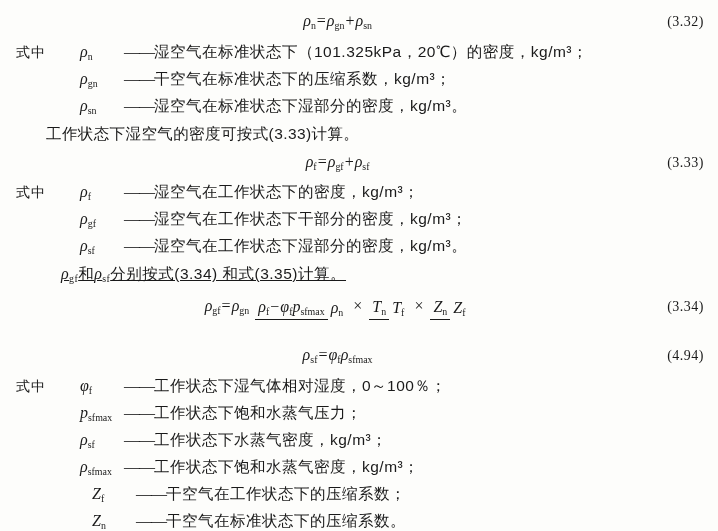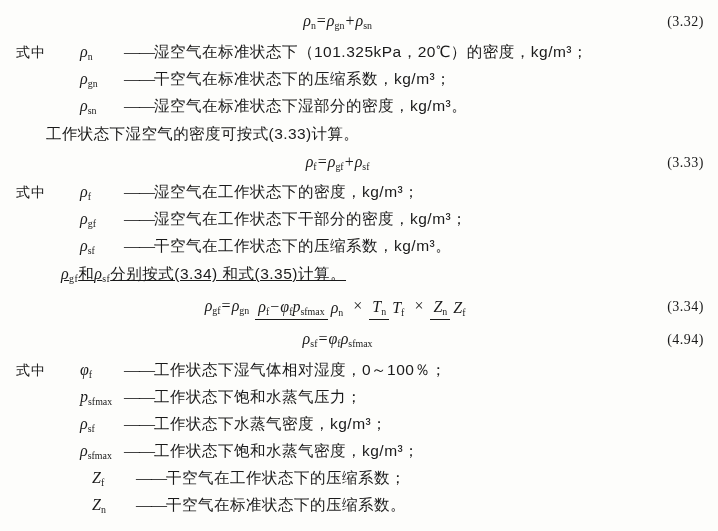--- a/index.html
+++ b/index.html
@@ -181,21 +181,21 @@
 
   <div class="def-line">
     <span class="indent-sym"><span class="mathit">ρ<sub>gf</sub></span></span>
     <span class="dash mathrm">——</span>
     <span class="zh">湿空气在工作状态下干部分的密度，kg/m³；</span>
   </div>
 
   <div class="def-line">
     <span class="indent-sym"><span class="mathit">ρ<sub>sf</sub></span></span>
     <span class="dash mathrm">——</span>
-    <span class="zh">干空气在工作状态下的压缩系数，kg/m³。</span>
+    <span class="zh">湿空气在工作状态下湿部分的密度，kg/m³。</span>
   </div>
 
   <div class="para" style="padding-left:61px;text-decoration:underline;">
     <span class="mathit">ρ<sub>gf</sub></span><span class="zh">和</span><span class="mathit">ρ<sub>sf</sub></span><span class="zh">分别按式(3.34) 和式(3.35)计算。</span>
   </div>
 
   <div class="row eq-block" style="margin-top:10px;">
     <div class="body centerline eq-line">
       <span class="mathit">ρ<sub>gf</sub></span><span class="op">=</span><span class="mathit">ρ<sub>gn</sub></span>
       <span class="frac">
@@ -209,21 +209,21 @@
       </span>
       <span class="op">×</span>
       <span class="frac">
         <span class="num"><span class="mathit">Z<sub>n</sub></span></span>
         <span class="den"><span class="mathit">Z<sub>f</sub></span></span>
       </span>
     </div>
     <div class="eqno">(3.34)</div>
   </div>
 
-  <div class="row eq-block" style="margin-top:8px;">
+  <div class="row eq-block" style="margin-top:24px;">
     <div class="body centerline eq-line">
       <span class="mathit">ρ<sub>sf</sub></span><span class="op">=</span><span class="mathit">φ<sub>f</sub></span><span class="mathit">ρ<sub>sfmax</sub></span>
     </div>
     <div class="eqno">(4.94)</div>
   </div>
 
   <div class="def-line" style="margin-top:10px;">
     <span class="shiz">式中</span>
     <span class="sym"><span class="mathit">φ<sub>f</sub></span></span>
     <span class="dash mathrm">——</span>

